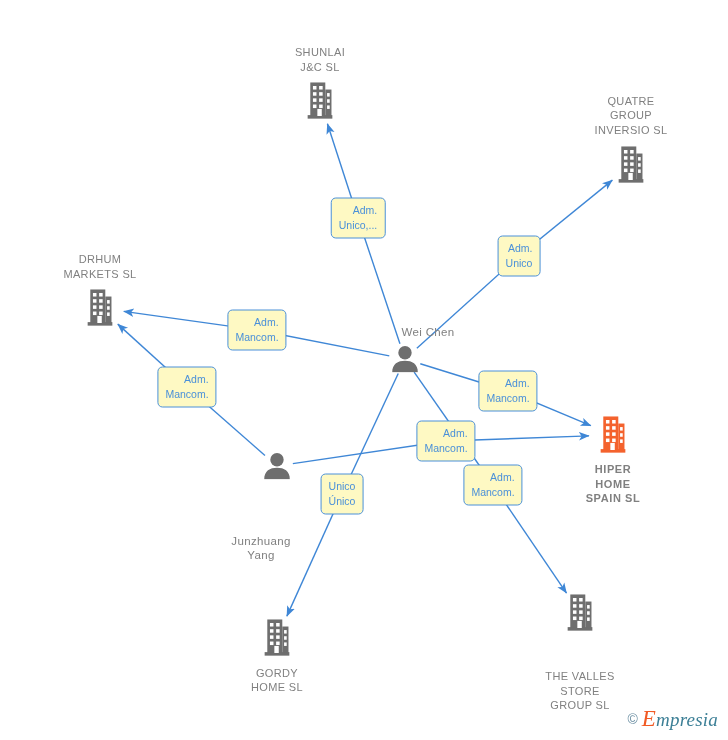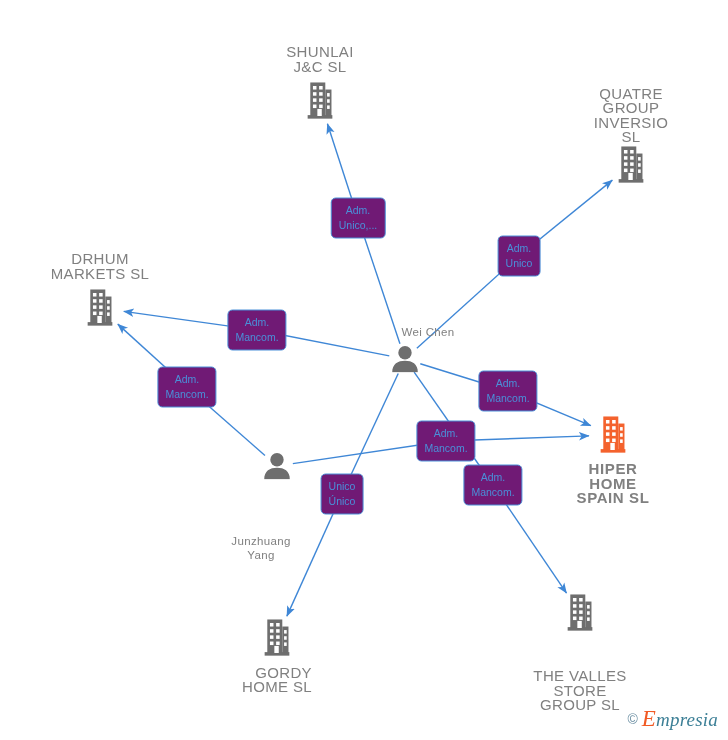--- a/index.html
+++ b/index.html
@@ -5,31 +5,31 @@
   html,body{margin:0;padding:0;}
   body{
     width:728px;height:740px;position:relative;overflow:hidden;
     background:#ffffff;
     font-family:"Liberation Sans", sans-serif;
   }
   #graph{position:absolute;left:0;top:0;width:728px;height:740px;}
 
   .node{position:absolute;transform:translate(-50%,-50%);text-align:center;}
   .node-label{
-    color:#808080;font-size:15px;line-height:14.5px;
+    color:#808080;font-size:11px;line-height:14.5px;
     letter-spacing:.35px;white-space:pre-line;
   }
   .node-label.highlight{color:#808080;font-weight:bold;letter-spacing:.6px;}
   .person-label{color:#808080;font-size:11.5px;line-height:14.5px;letter-spacing:.35px;white-space:pre-line;}
 
   .edge-label{
     position:absolute;transform:translate(-50%,-50%);
-    border:1.3px solid #4a90d9;border-radius:5px;background:#701a75;
+    border:1.3px solid #4a90d9;border-radius:5px;background:#fef9c3;
     color:#4a90d9;font-size:10.5px;line-height:15px;
-    text-align:center;padding:4px 7px 5px 7px;white-space:pre-line;
+    text-align:right;padding:4px 7px 5px 7px;white-space:pre-line;
     box-sizing:border-box;
   }
 
   #watermark{
     position:absolute;right:10px;bottom:8px;
     display:flex;align-items:center;gap:4px;
   }
   #watermark .copy{color:#6b8fa3;font-size:14px;}
   #watermark .wm-text{
     font-family:"Liberation Serif", serif;font-style:italic;
@@ -112,21 +112,21 @@
     </div>
     <div class="node" style="top: 266.1px; left: 100px;">
       <div class="node-label">DRHUM
 MARKETS  SL</div>
     </div>
     <div class="node" style="top: 484.1px; left: 613px;">
       <div class="node-label highlight">HIPER
 HOME
 SPAIN  SL</div>
     </div>
-    <div class="node" style="top: 679.9px; left: 277px; text-align: right;">
+    <div class="node" style="top: 679.9px; left: 277px;">
       <div class="node-label">GORDY
 HOME  SL</div>
     </div>
     <div class="node" style="top: 691px; left: 580px;">
       <div class="node-label">THE VALLES
 STORE
 GROUP  SL</div>
     </div>
     <div class="node" style="top: 331.5px; left: 428px;">
       <div class="person-label">Wei Chen</div>

